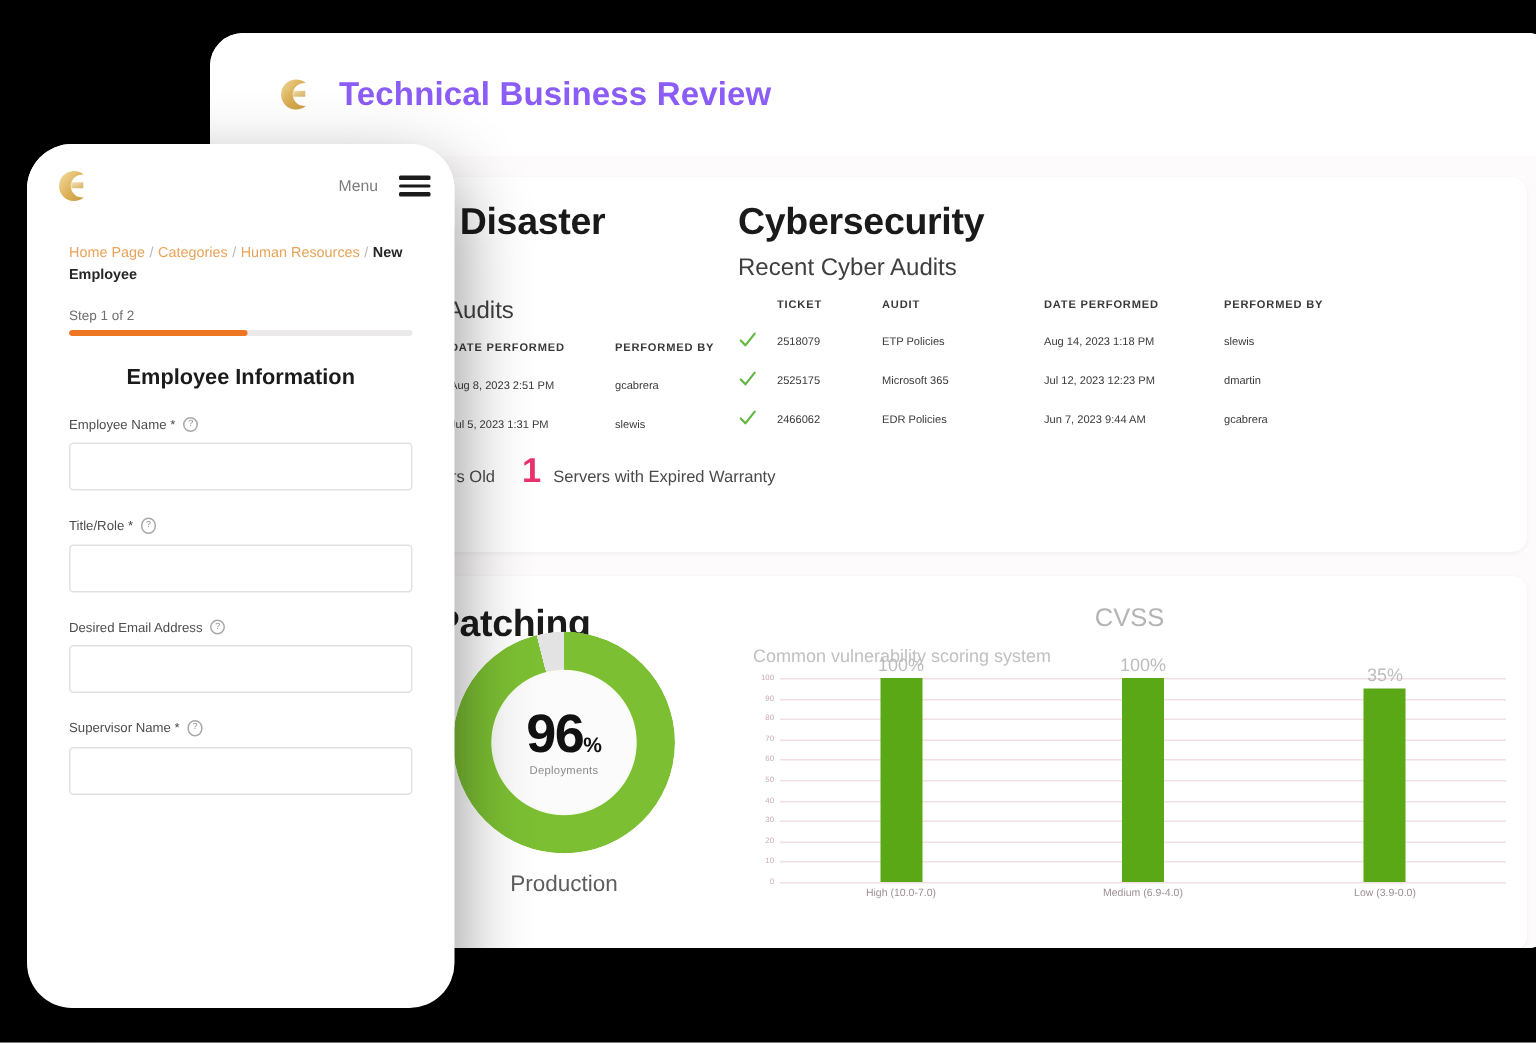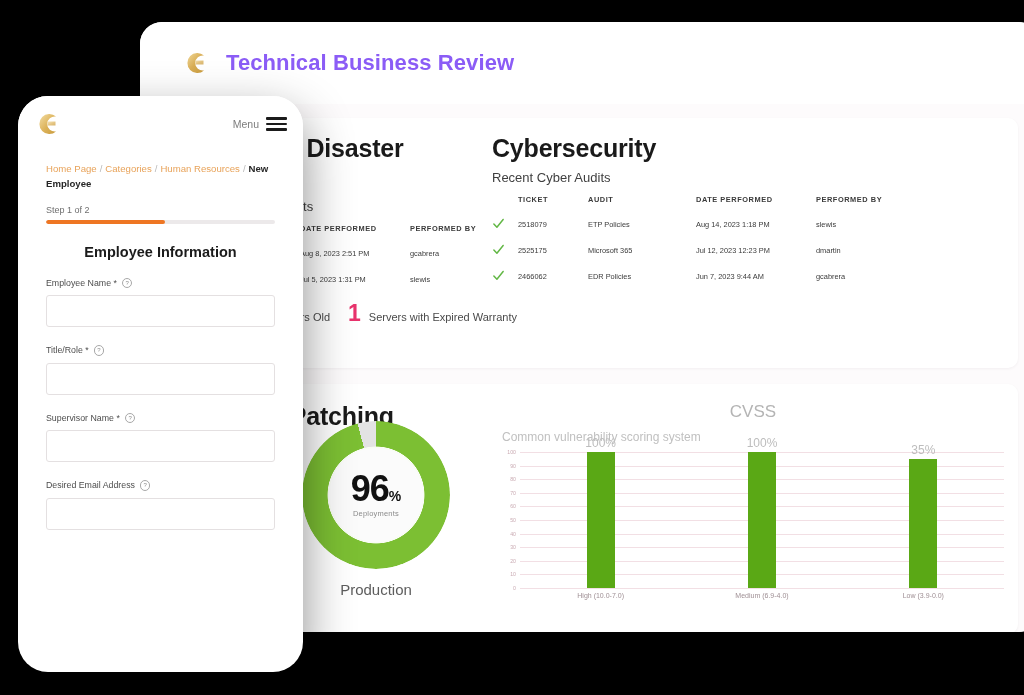--- a/index.html
+++ b/index.html
@@ -43,21 +43,21 @@
   }
   .panel-bottom{
     left:22px;top:280px;width:856px;height:250px;border-radius:10px;
     box-shadow:0 1px 3px rgba(40,20,40,.05);
   }
 
   h2.sec{
     margin:0;font-size:25px;font-weight:700;color:#1a1a1a;letter-spacing:-.2px;
   }
   .sub{
-    font-size:13px;color:#3f3f3f;font-weight:400;margin-top:7px;
+    font-size:16px;color:#3f3f3f;font-weight:400;margin-top:7px;
   }
 
   
   table.audits{border-collapse:collapse;width:100%;margin-top:10px;}
   table.audits th{
     font-size:7.4px;font-weight:700;color:#3a3a3a;letter-spacing:.55px;
     text-align:left;padding:0 0 7px 0;text-transform:uppercase;
     white-space:nowrap;
   }
   table.audits td{
@@ -119,21 +119,21 @@
   .phone{
     position:absolute;left:18px;top:96px;width:285px;height:576px;
     background:#ffffff;border-radius:30px;
     box-shadow:0 20px 50px rgba(0,0,0,.45);
     overflow:hidden;
   }
   .phone-top{
     height:56px;display:flex;align-items:center;justify-content:space-between;
     padding:0 16px 0 14px;box-sizing:border-box;background:#fff;
   }
-  .menu-wrap{display:flex;align-items:center;gap:7px;}
+  .menu-wrap{display:flex;align-items:center;gap:14px;}
   .menu-lbl{font-size:10.5px;color:#7d7d7d;}
   .burger{display:flex;flex-direction:column;gap:3px;}
   .burger i{display:block;width:21px;height:2.6px;background:#1b1b1b;border-radius:1px;}
 
   .crumbs{
     padding:10px 28px 0 28px;font-size:9.6px;line-height:1.55;color:#3c3c3c;
   }
   .crumbs a{color:#e8a35a;text-decoration:none;}
   .crumbs .sep{color:#b9b9b9;margin:0 3px;}
   .crumbs .cur{color:#262626;font-weight:600;}
@@ -406,26 +406,26 @@
       </div>
       <div class="field">
         <div class="field-lbl">
           <span>Title/Role *</span>
           <span class="info-i">?</span>
         </div>
         <div class="input"></div>
       </div>
       <div class="field">
         <div class="field-lbl">
+          <span>Desired Email Address</span>
+          <span class="info-i">?</span>
+        </div>
+        <div class="input"></div>
+      </div>
+      <div class="field">
+        <div class="field-lbl">
           <span>Supervisor Name *</span>
           <span class="info-i">?</span>
         </div>
         <div class="input"></div>
       </div>
-      <div class="field">
-        <div class="field-lbl">
-          <span>Desired Email Address</span>
-          <span class="info-i">?</span>
-        </div>
-        <div class="input"></div>
-      </div>
     </div>
 </div>
 
 </body></html>

